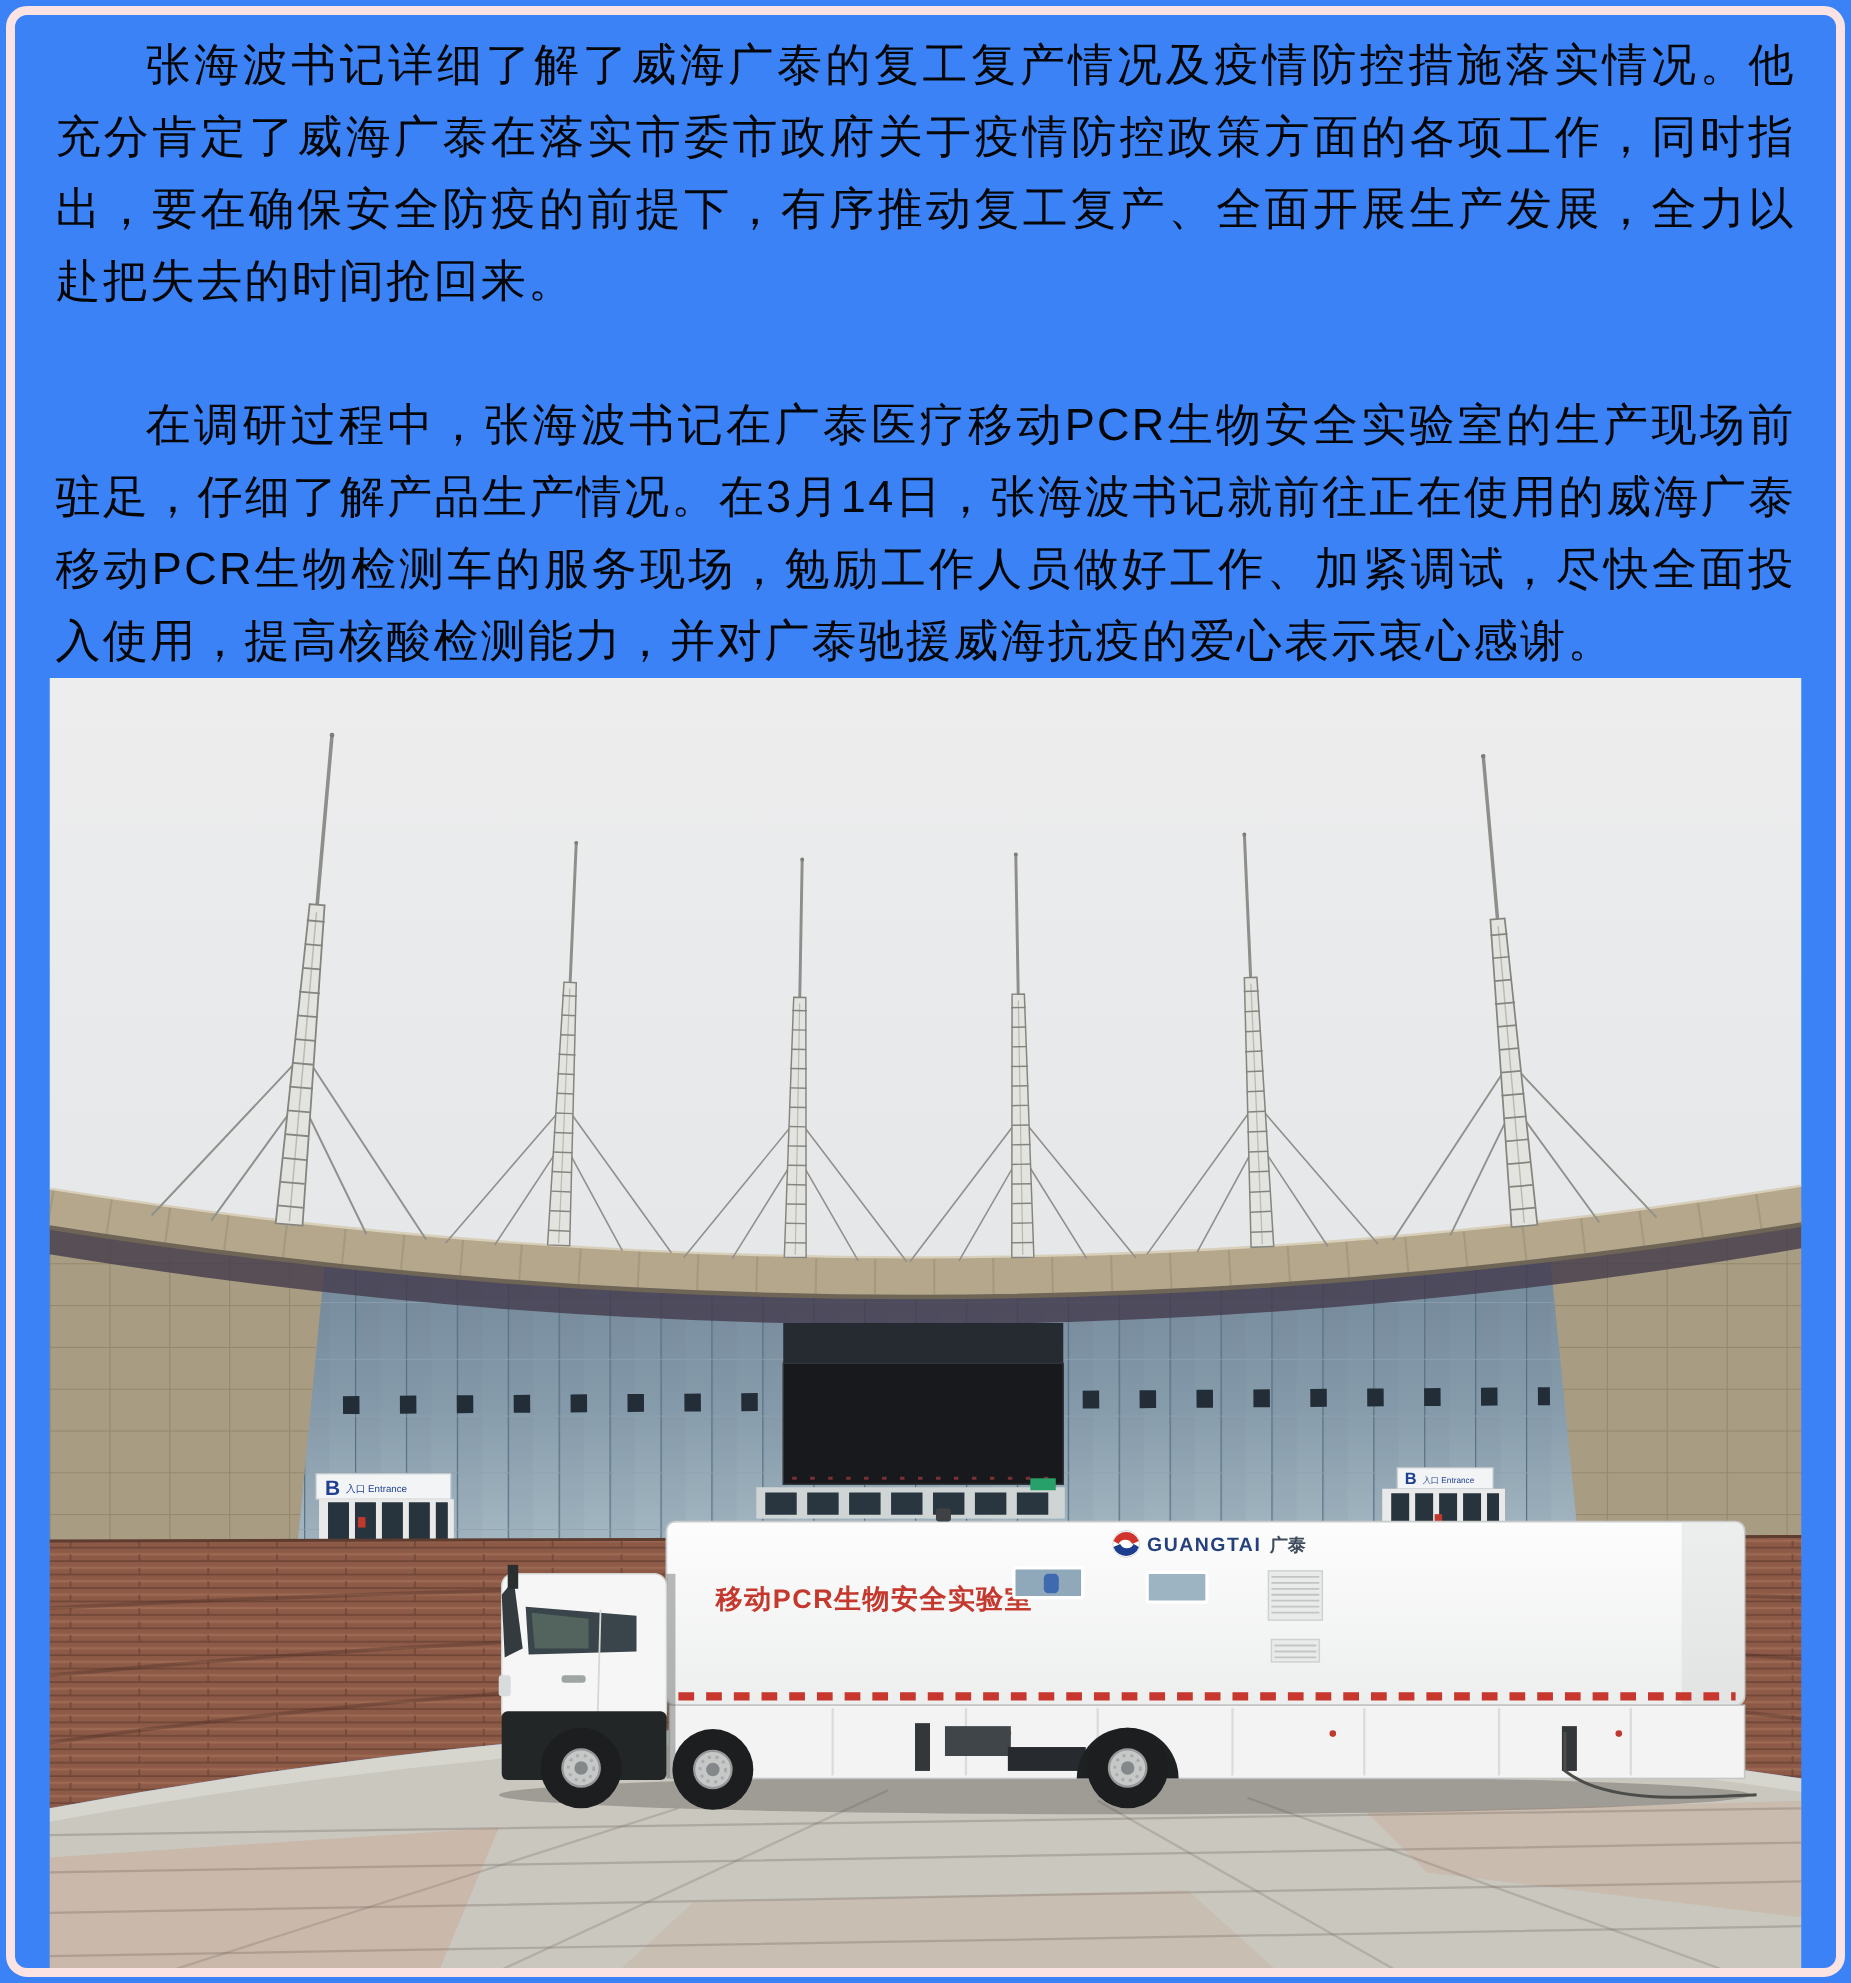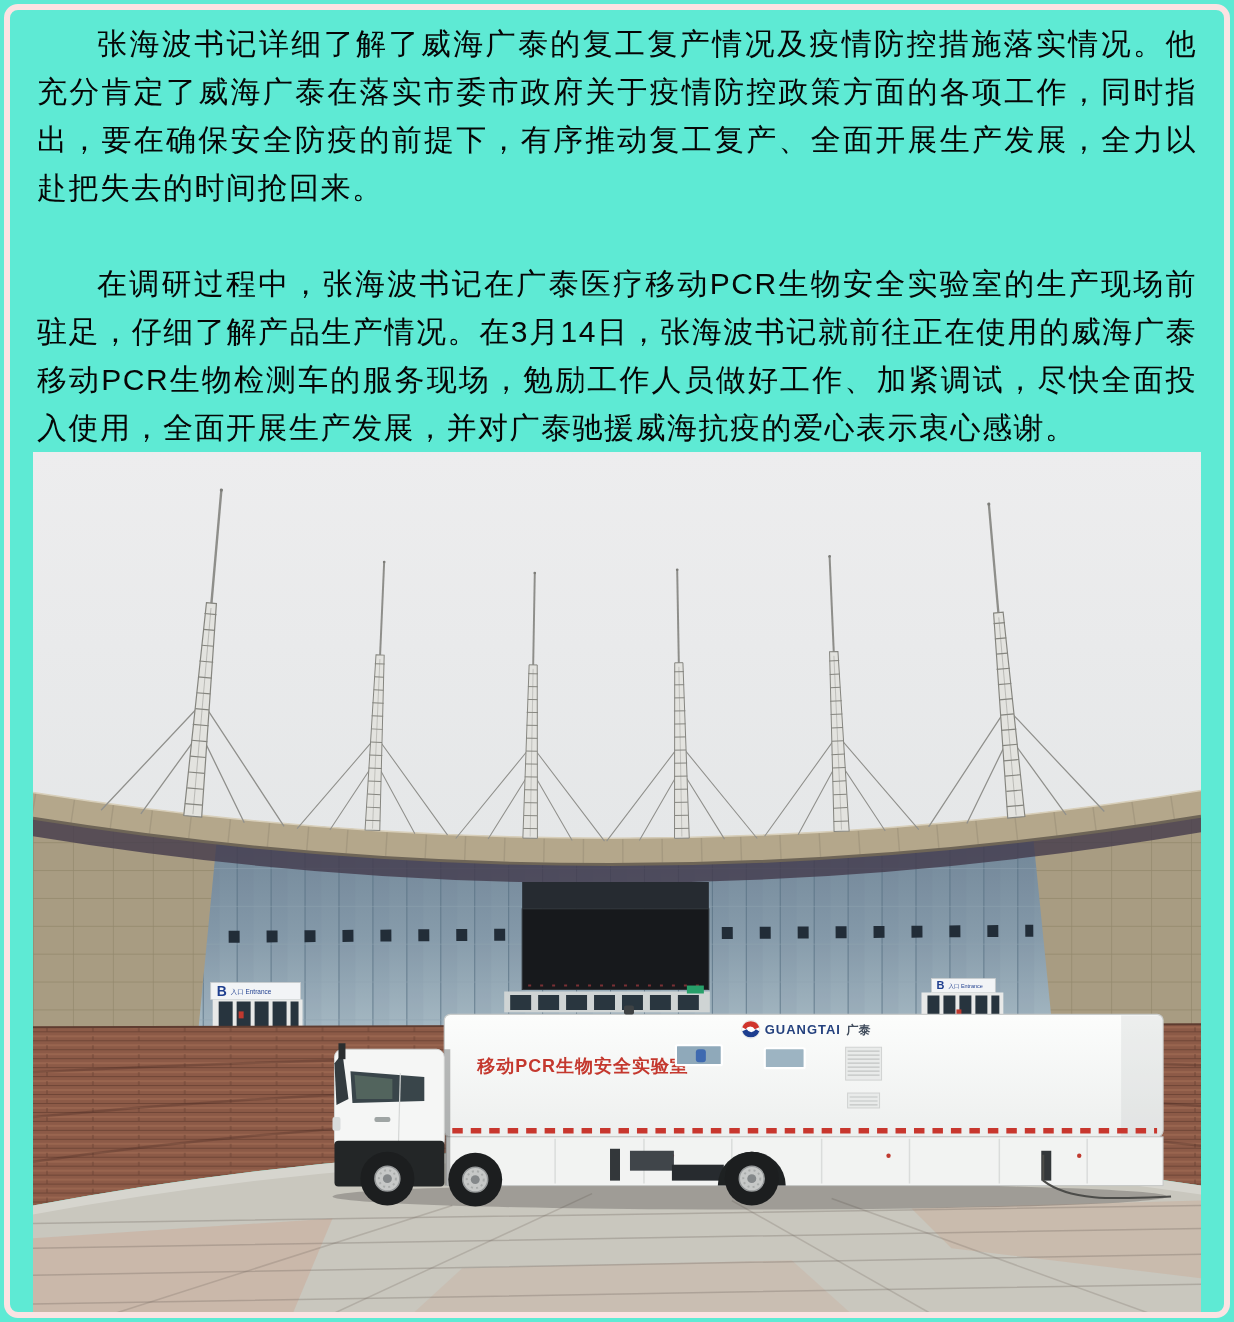--- a/index.html
+++ b/index.html
@@ -1,19 +1,19 @@
 <!DOCTYPE html>
 <html><head>
 <meta charset="utf-8">
 <style>
   html,body{margin:0;padding:0;background:#ffffff;}
   .page{
     position:relative;
     width:1234px;height:1322px;
-    background:#5eead4;
+    background:#3b82f6;
     font-family:"Liberation Sans","DejaVu Sans",sans-serif;
     overflow:hidden;
     box-sizing:border-box;
   }
   .frame{
     position:absolute;inset:4px;
     border:6px solid #fbe3e3;
     border-radius:14px;
     pointer-events:none;
     z-index:5;
@@ -43,21 +43,21 @@
 </style>
 </head>
 <body>
 
 <div class="page">
   <div class="frame"></div>
 
   <div class="content">
     <div class="article">
       <p>张海波书记详细了解了威海广泰的复工复产情况及疫情防控措施落实情况。他充分肯定了威海广泰在落实市委市政府关于疫情防控政策方面的各项工作，同时指出，要在确保安全防疫的前提下，有序推动复工复产、全面开展生产发展，全力以赴把失去的时间抢回来。</p>
-      <p>在调研过程中，张海波书记在广泰医疗移动PCR生物安全实验室的生产现场前驻足，仔细了解产品生产情况。在3月14日，张海波书记就前往正在使用的威海广泰移动PCR生物检测车的服务现场，勉励工作人员做好工作、加紧调试，尽快全面投入使用，全面开展生产发展，并对广泰驰援威海抗疫的爱心表示衷心感谢。</p>
+      <p>在调研过程中，张海波书记在广泰医疗移动PCR生物安全实验室的生产现场前驻足，仔细了解产品生产情况。在3月14日，张海波书记就前往正在使用的威海广泰移动PCR生物检测车的服务现场，勉励工作人员做好工作、加紧调试，尽快全面投入使用，提高核酸检测能力，并对广泰驰援威海抗疫的爱心表示衷心感谢。</p>
     </div>
 
     <figure class="photo">
       <svg width="1168" height="862" viewBox="0 0 1170 866" preserveAspectRatio="none">
         <defs>
           <linearGradient id="skyGrad" x1="0" y1="0" x2="0" y2="1">
             <stop offset="0" stop-color="#ededee"></stop>
             <stop offset="1" stop-color="#e5e7e8"></stop>
           </linearGradient>
           <linearGradient id="glassGrad" x1="0" y1="0" x2="0" y2="1">

